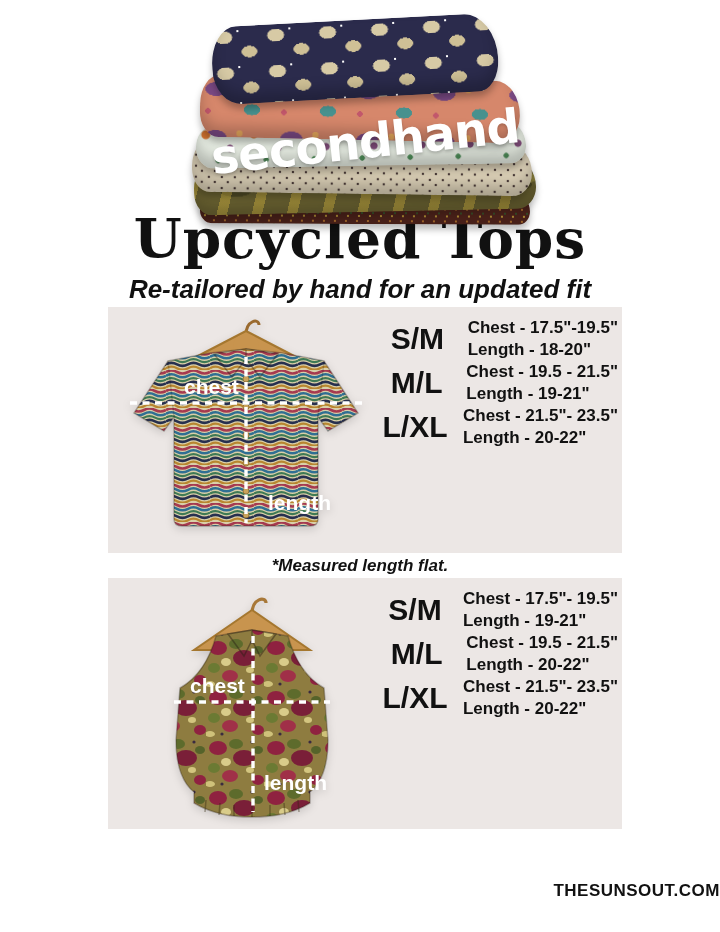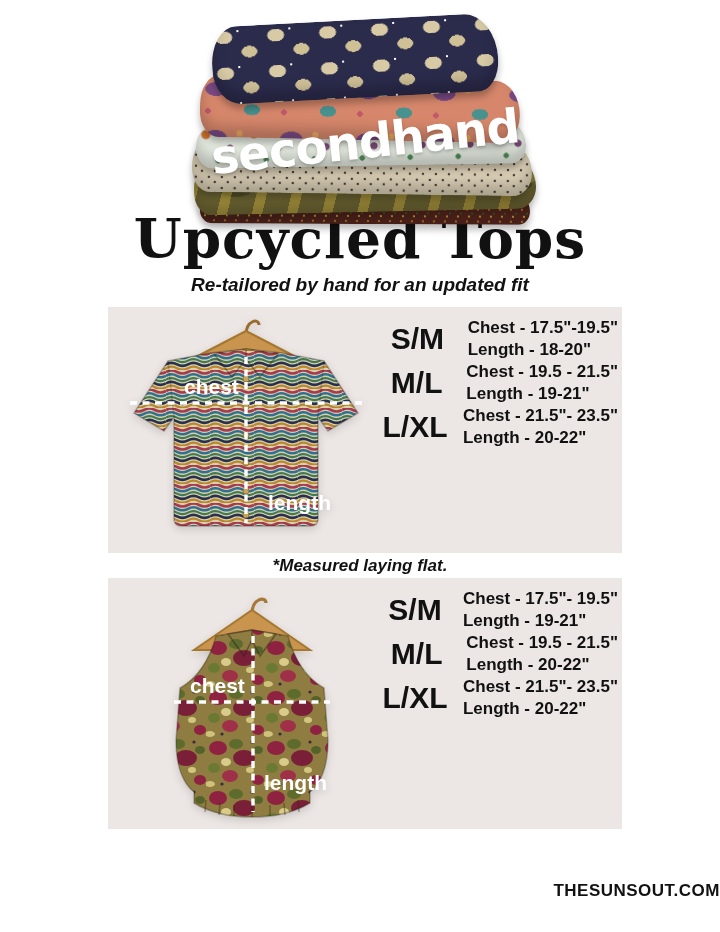--- a/index.html
+++ b/index.html
@@ -46,21 +46,21 @@
         radial-gradient(circle 1.2px at 5px 10px,#caa23c 90%,transparent);
       background-size:11px 12px;}
   .secondhand{position:absolute;z-index:10;left:50%;top:102px;transform:translateX(-50%) rotate(-6deg);
       font-family:"DejaVu Sans",sans-serif;font-weight:800;font-size:47px;color:#fff;
       letter-spacing:-1px;white-space:nowrap;text-shadow:0 2px 3px rgba(0,0,0,.18);}
 
   
   .title{position:absolute;left:0;top:206px;width:720px;text-align:center;
       font-family:"DejaVu Serif",serif;font-weight:900;font-size:55px;letter-spacing:1px;}
   .subtitle{position:absolute;left:0;top:274px;width:720px;text-align:center;
-      font-weight:bold;font-style:italic;font-size:19px;}
+      font-weight:bold;font-style:italic;font-size:26px;}
 
   
   .panel{position:absolute;left:108px;width:514px;background:#ece7e5;}
   .panel1{top:307px;height:246px;}
   .panel2{top:578px;height:251px;}
   .garment-svg{position:absolute;filter:drop-shadow(0 3px 4px rgba(0,0,0,.15));}
   .rows{position:absolute;left:273px;right:4px;top:10px;bottom:10px;
       display:flex;flex-direction:column;justify-content:flex-start;}
   .size-row{display:flex;align-items:center;gap:14px;}
   .size-label{width:84px;text-align:center;font-weight:bold;font-size:30px;letter-spacing:0;}
@@ -141,21 +141,21 @@
       <div class="size-row">
         <div class="size-label">L/XL</div>
         <div class="size-details">
           <div>Chest - 21.5"- 23.5"</div>
           <div>Length - 20-22"</div>
         </div>
       </div>
     </div>
   </div>
 
-  <div class="note">*Measured laying flat.</div>
+  <div class="note">*Measured length flat.</div>
 
   <div class="panel panel2">
     <svg class="garment-svg" style="left:40px;top:10px;" width="210" height="238" viewBox="0 0 210 238">
       <defs>
         <pattern id="floralP" width="58" height="50" patternUnits="userSpaceOnUse">
           <rect width="58" height="50" fill="#8e7c40"></rect>
           <ellipse cx="12" cy="10" rx="9" ry="7" fill="#8f2240"></ellipse>
           <ellipse cx="38" cy="20" rx="11" ry="8" fill="#7a1f38"></ellipse>
           <ellipse cx="24" cy="38" rx="8" ry="6" fill="#a03048"></ellipse>
           <ellipse cx="52" cy="42" rx="6" ry="5" fill="#8f2240"></ellipse>

